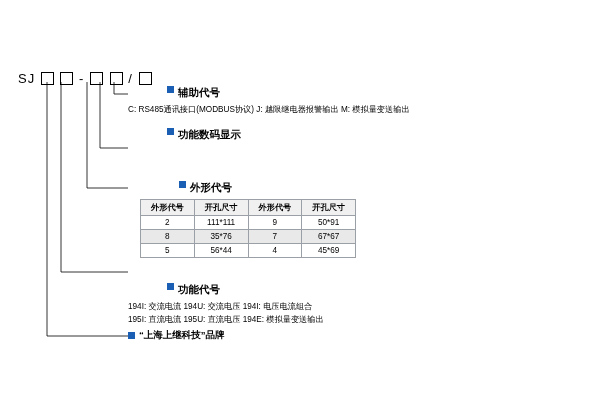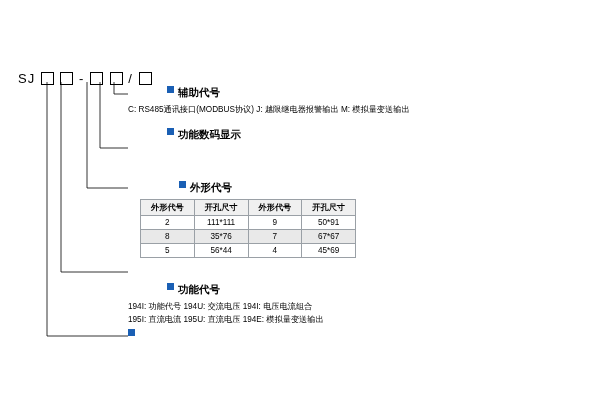--- a/index.html
+++ b/index.html
@@ -196,24 +196,25 @@
       </tbody>
     </table>
   </div>
 
   <div class="section" style="left:128px; top:265px;margin-top:18px;">
     <div class="sec-title">
       <span class="bullet"></span>
       <span>功能代号</span>
     </div>
     <div class="sec-body">
-      <span class="row">194I:  功能代号          194U:  交流电压          194I:  电压电流组合</span>
+      <span class="row">194I:  交流电流          194U:  交流电压          194I:  电压电流组合</span>
       <span class="row">195I:  直流电流          195U:  直流电压          194E:  模拟量变送输出</span>
     </div>
   </div>
 
   <div class="section" style="left:128px; top:329px;">
     <div class="brand-row">
       <span class="bullet"></span>
+      <span>“上海上继科技”品牌</span>
     </div>
   </div>
 
 </div>
 
 </body></html>

